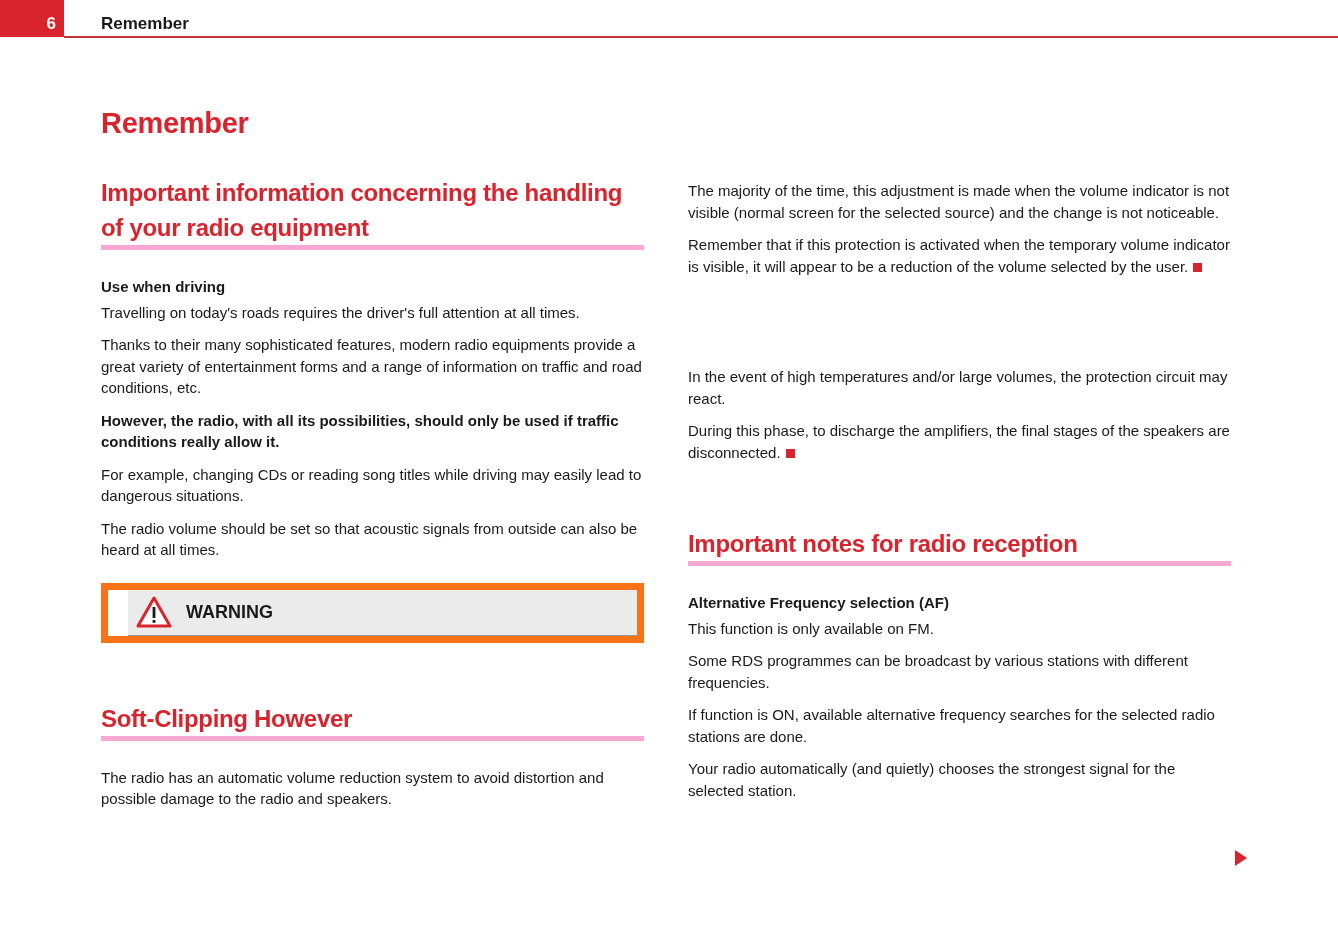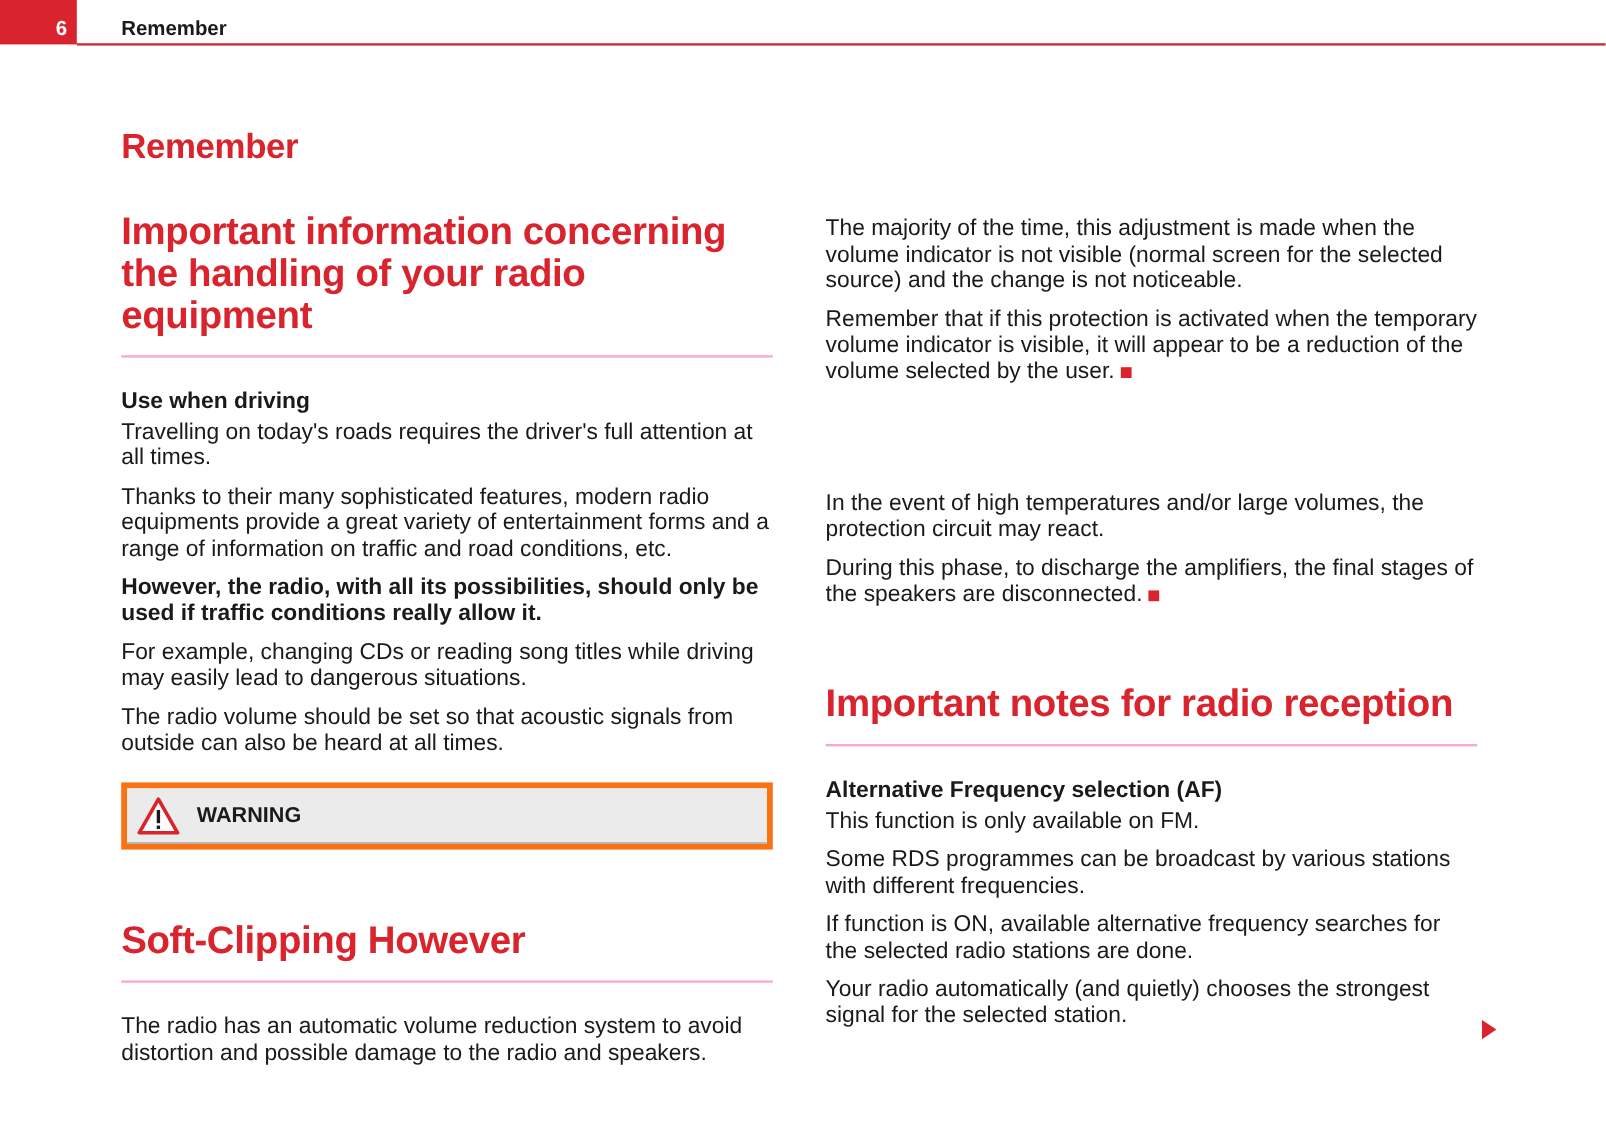--- a/index.html
+++ b/index.html
@@ -5,26 +5,26 @@
   * { box-sizing: border-box; margin: 0; padding: 0; }
   body { width: 1338px; height: 944px; background: #fff; position: relative; overflow: hidden; font-family: "Liberation Sans", sans-serif; color: #1a1a1a; }
   .topbar { position: absolute; left: 0; top: 0; width: 1338px; height: 39px; }
   .pagebox { position: absolute; left: 0; top: 0; width: 64px; height: 37px; background: #d9232d; color: #fff; font-weight: bold; font-size: 17px; text-align: right; padding-right: 8px; line-height: 48px; }
   .runhead { position: absolute; left: 101px; top: 14px; font-weight: bold; font-size: 17px; color: #1a1a1a; }
   .rule-top { position: absolute; left: 64px; top: 36px; width: 1274px; height: 2px; background: #c8303a; }
   .col { position: absolute; width: 543px; }
   .colL { left: 101px; }
   .colR { left: 688px; }
   h1.main { position: absolute; left: 101px; top: 107px; color: #d9232d; font-size: 29px; font-weight: bold; letter-spacing: -0.3px; }
-  h2 { color: #d9232d; font-size: 32px; font-weight: bold; line-height: 35px; border-bottom: 2px solid #f9a8d4; padding-bottom: 16px; letter-spacing: -0.3px; }
-  p { font-size: 19px; line-height: 21.5px; margin-bottom: 11px; }
+  h2 { color: #d9232d; font-size: 24px; font-weight: bold; line-height: 35px; border-bottom: 5px solid #f9a8d4; padding-bottom: 0; letter-spacing: -0.3px; }
+  p { font-size: 15px; line-height: 21.5px; margin-bottom: 11px; }
   p.sub { font-weight: bold; margin-bottom: 4px; }
   p.bold { font-weight: bold; }
   .endmark { display: inline-block; width: 9px; height: 9px; background: #d9232d; margin-left: 5px; vertical-align: 0px; }
-  .warn { border: 5px solid #f97316; margin-top: 22px; }
+  .warn { border: 7px solid #f97316; margin-top: 22px; padding-left: 20px; }
   .warn-head { background: #ebebeb; height: 46px; border-bottom: 1px solid #999; display: flex; align-items: center; padding-left: 8px; }
   .warn-head svg { width: 36px; height: 32px; }
   .warn-title { font-weight: bold; font-size: 18px; margin-left: 14px; }
   .warn-body { font-weight: bold; font-size: 15px; padding: 3px 5px 2px 5px; line-height: 18px; }
   .next { position: absolute; left: 1235px; top: 850px; width: 0; height: 0; border-top: 8px solid transparent; border-bottom: 8px solid transparent; border-left: 12px solid #d9232d; }
 </style>
 </head>
 <body>
 
 <div class="topbar">

